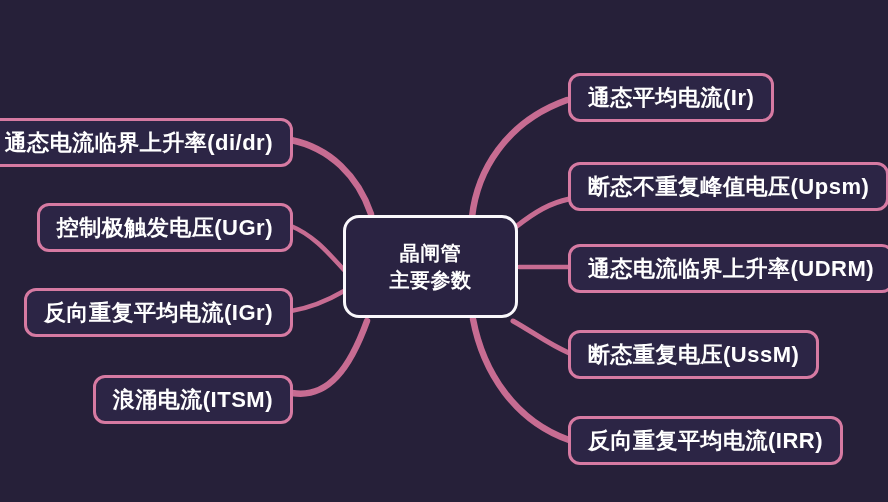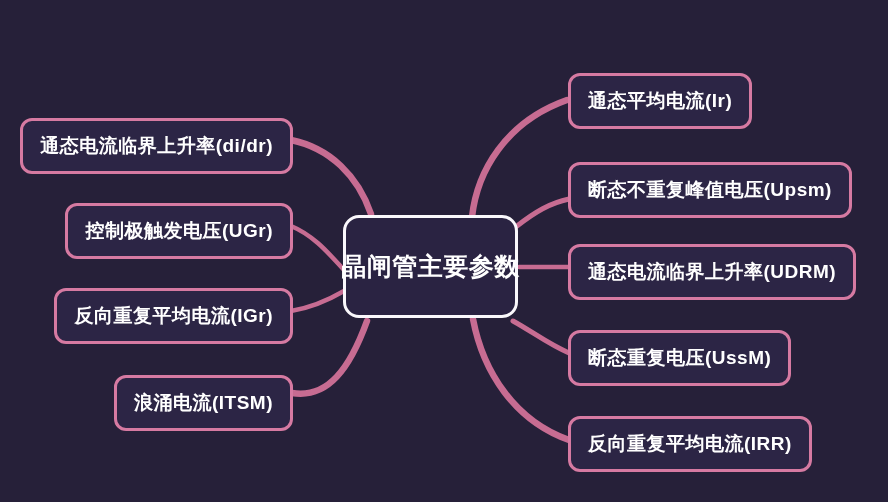--- a/index.html
+++ b/index.html
@@ -28,42 +28,42 @@
     z-index: 2;
     box-sizing: border-box;
     display: flex;
     align-items: center;
     justify-content: center;
     white-space: nowrap;
     background: #2C2545;
     border: 3px solid #D67AA2;
     border-radius: 12px;
     color: #FFFFFF;
-    font-size: 19px;
+    font-size: 22px;
     font-weight: 700;
-    height: 56px;
+    height: 49px;
     padding: 0 17px;
     letter-spacing: 0.5px;
   }
   .node.left-anchor { 
     right: 595px;
   }
   .node.right-anchor { 
     left: 568px;
   }
   .node.center-node {
     left: 343px;
     top: 215px;
     width: 175px;
     height: 103px;
-    flex-direction: row;
+    flex-direction: column;
     background: #2A2342;
     border: 3.5px solid #FAF8FC;
     border-radius: 16px;
-    font-size: 25px;
+    font-size: 20px;
     line-height: 1.32;
     padding: 0;
   }
 </style>
 </head>
 <body>
 
 <div class="stage">
 
   <svg class="connectors" viewBox="0 0 888 502" xmlns="http://www.w3.org/2000/svg" fill="none" stroke="#C76C92" stroke-linecap="round">

